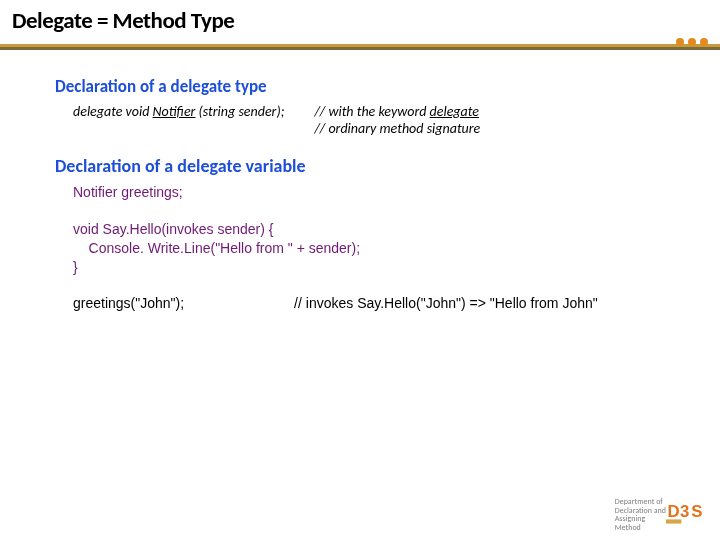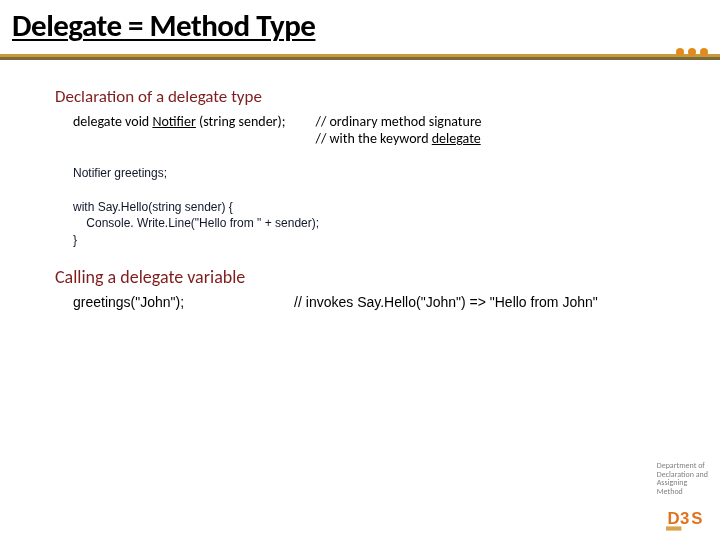--- a/index.html
+++ b/index.html
@@ -8,24 +8,23 @@
     height: 540px;
     background: #fff;
     font-family: Calibri, Arial, sans-serif;
     position: relative;
     overflow: hidden;
   }
   .title-area {
     padding: 6px 12px 4px 12px;
   }
   .title {
-    font-size: 31px;
+    font-size: 23px;
     font-weight: 700;
     color: #000;
-    text-decoration: underline;
     text-decoration-thickness: 2px;
     text-underline-offset: 3px;
     letter-spacing: -0.5px;
   }
   .rule-bar {
     height: 6px;
     background: linear-gradient(to bottom, #c89a3a 0%, #c89a3a 45%, #7b6a3a 45%, #7b6a3a 100%);
     margin: 6px 0 0 0;
     position: relative;
   }
@@ -40,28 +39,28 @@
     width: 8px;
     height: 8px;
     border-radius: 50%;
     background: #e38a1e;
   }
   .content {
     padding: 26px 55px 0 55px;
   }
   .section-h {
     font-size: 17px;
-    font-weight: 400;
-    color: #7f1d1d;
+    font-weight: 700;
+    color: #1d4ed8;
     margin-bottom: 6px;
   }
   .section-h.big {
     font-size: 18px;
   }
-  .section-h + .row { margin-top: 4px; }
+  .section-h + .row { margin-top: 4px; font-style: italic; }
   .row {
     display: flex;
     align-items: flex-start;
     margin-left: 18px;
     margin-bottom: 18px;
   }
   .codecol {
     font-size: 14px;
     color: #000;
     white-space: pre;
@@ -69,23 +68,23 @@
   .codecol .ul { text-decoration: underline; }
   .commentcol {
     font-size: 14px;
     color: #000;
     margin-left: 30px;
   }
   .commentcol .ul { text-decoration: underline; }
   .line1 { white-space: nowrap; }
   .codeblock {
     font-family: Arial, sans-serif;
-    font-size: 12px;
+    font-size: 14px;
     margin-left: 18px;
-    color: #0f172a;
+    color: #701a75;
     white-space: pre;
     margin-bottom: 18px;
     line-height: 1.35;
   }
   .row2 {
     display: flex;
     align-items: baseline;
     margin-left: 18px;
     margin-bottom: 12px;
   }
@@ -97,23 +96,21 @@
   .row2 .right {
     font-family: Arial, sans-serif;
     font-size: 14px;
     margin-left: 110px;
   }
   .footer {
     position: absolute;
     right: 12px;
     bottom: 8px;
     display: flex;
-    align-items: flex-end;
-    gap: 8px;
-    flex-direction: column;
+    align-items: flex-start;
   }
   .dept {
     font-size: 8px;
     line-height: 1.1;
     color: #808080;
     text-align: left;
   }
   .logo {
     width: 42px;
     height: 28px;
@@ -133,32 +130,32 @@
       <div class="dot"></div>
       <div class="dot"></div>
   </div>
 </div>
 
 <div class="content">
   <div class="section-h">Declaration of a delegate type</div>
   <div class="row">
     <div class="codecol"><span>delegate void </span><span class="ul">Notifier</span><span> (string sender);</span></div>
     <div class="commentcol">
+      <div class="line1"><span>// with the keyword </span><span class="ul">delegate</span></div>
       <div class="line1">// ordinary method signature</div>
-      <div class="line1"><span>// with the keyword </span><span class="ul">delegate</span></div>
     </div>
   </div>
 
+  <div class="section-h big">Declaration of a delegate variable</div>
   <div class="codeblock">Notifier greetings;</div>
 
-  <div class="codeblock">with Say.Hello(string sender) {
+  <div class="codeblock">void Say.Hello(invokes sender) {
     Console. Write.Line("Hello from " + sender);
 }</div>
 
-  <div class="section-h big">Calling a delegate variable</div>
   <div class="row2">
     <div class="left">greetings("John");</div>
     <div class="right">// invokes Say.Hello("John") =&gt; "Hello from John"</div>
   </div>
 </div>
 
 <div class="footer">
   <div class="dept">
     <div>Department of</div>
     <div>Declaration and</div>

